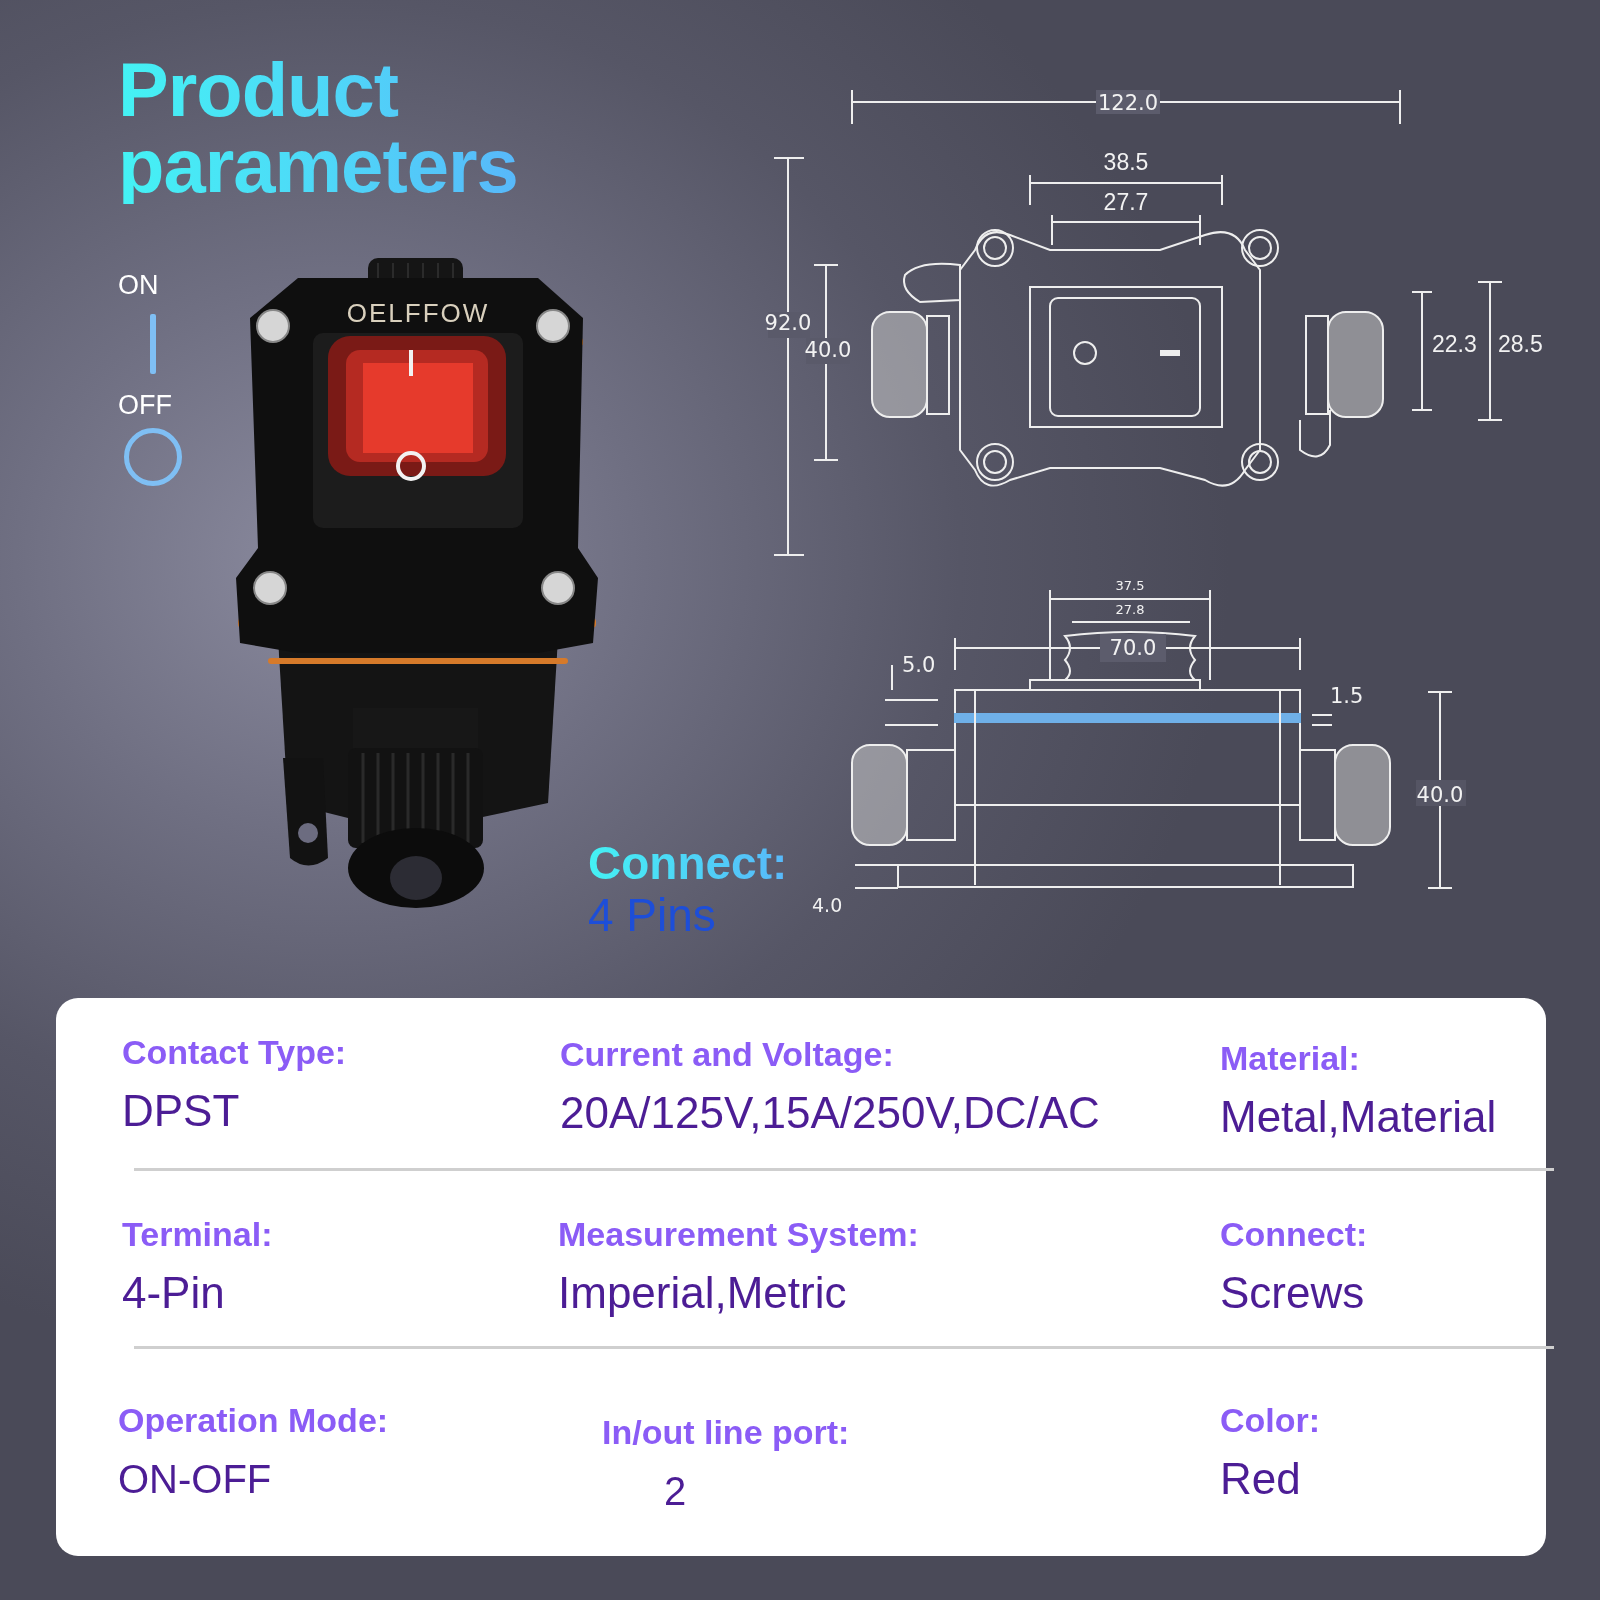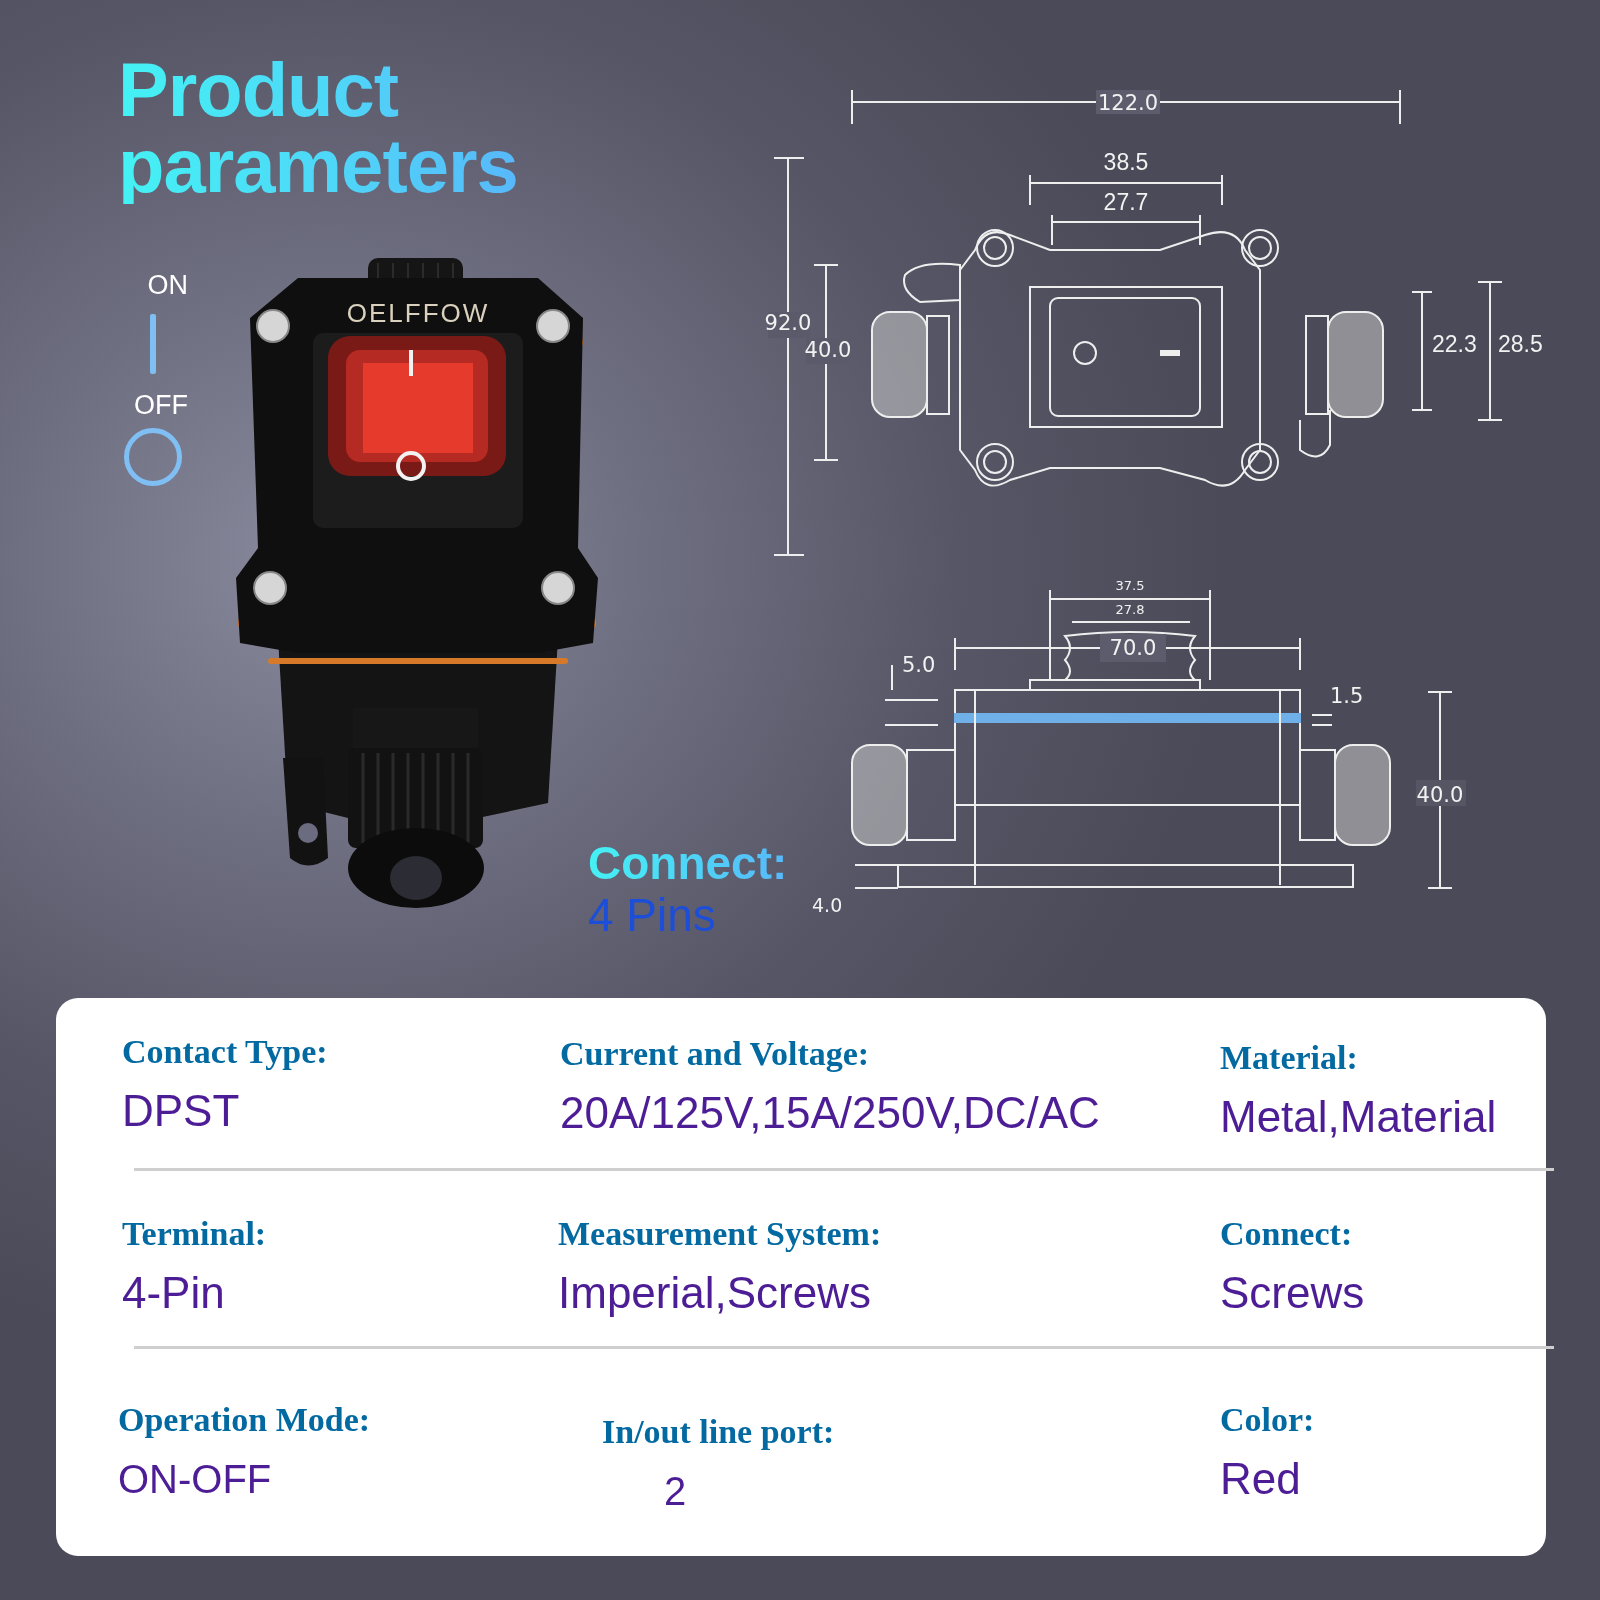--- a/index.html
+++ b/index.html
@@ -3,38 +3,38 @@
 <meta charset="utf-8">
 <style>
   html, body { margin:0; padding:0; }
   body { width:1600px; height:1600px; position:relative; overflow:hidden;
     font-family:"Liberation Sans", sans-serif;
     background: radial-gradient(ellipse 900px 800px at 330px 560px, #8a8a9e 0%, #6f6f82 35%, #565666 70%, #4a4a58 100%); }
   .title { position:absolute; left:118px; top:52px; font-weight:bold; font-size:76px; line-height:76px;
     letter-spacing:-1px; color:#3ff0f6;
     background: linear-gradient(90deg, #44f2f4 0%, #4fd6f8 55%, #58b8fa 100%);
     -webkit-background-clip:text; background-clip:text; -webkit-text-fill-color:transparent; }
-  .onoff { position:absolute; left:118px; top:270px; width:70px; color:#fff; text-align:right; }
+  .onoff { position:absolute; left:118px; top:270px; width:70px; color:#fff; text-align:left; }
   .onoff .lbl { font-size:27px; line-height:30px; }
   .onoff .bar { width:6px; height:60px; background:#7fbff4; margin:14px auto 16px auto; border-radius:2px; }
   .onoff .ring { width:48px; height:48px; border:5px solid #7fbff4; border-radius:50%; margin:8px auto 0 auto; }
 
   .product { position:absolute; left:228px; top:258px; width:380px; height:660px; }
 
   .connect { position:absolute; left:588px; top:838px; }
   .connect .h { font-weight:bold; font-size:46px; line-height:50px;
     background: linear-gradient(90deg, #44f2f4, #58b8fa); -webkit-background-clip:text; background-clip:text; -webkit-text-fill-color:transparent; }
   .connect .v { font-size:46px; line-height:54px; color:#1d4ed8; }
 
   .drawing { position:absolute; left:760px; top:80px; width:800px; height:860px; }
   .dim { fill:#f2f2f2; font-family:"DejaVu Sans", sans-serif; font-size:21px; }
 
   .card { position:absolute; left:56px; top:998px; width:1490px; height:558px; background:#fff; border-radius:22px; }
   .cell { position:absolute; }
-  .cell .k { font-weight:bold; color:#0369a1; font-size:34px; line-height:40px;font-family:Liberation Serif, serif; }
+  .cell .k { font-weight:bold; color:#8b5cf6; font-size:34px; line-height:40px; }
   .cell .v { color:#4c1d95; font-size:44px; line-height:50px; margin-top:14px; }
   .hr { position:absolute; left:78px; width:1420px; height:3px; background:#cfcfcf; }
 </style>
 </head>
 <body>
 
 <div class="title">
   <div>Product</div>
   <div>parameters</div>
 </div>
@@ -225,21 +225,21 @@
   </div>
 
   <div class="hr" style="top:170px;"></div>
 
   <div class="cell" style="left:66px; top:216px;">
     <div class="k">Terminal:</div>
     <div class="v">4-Pin</div>
   </div>
   <div class="cell" style="left:502px; top:216px;">
     <div class="k">Measurement System:</div>
-    <div class="v">Imperial,Screws</div>
+    <div class="v">Imperial,Metric</div>
   </div>
   <div class="cell" style="left:1164px; top:216px;">
     <div class="k">Connect:</div>
     <div class="v">Screws</div>
   </div>
 
   <div class="hr" style="top:348px;"></div>
 
   <div class="cell" style="left:62px; top:402px;">
     <div class="k">Operation Mode:</div>

